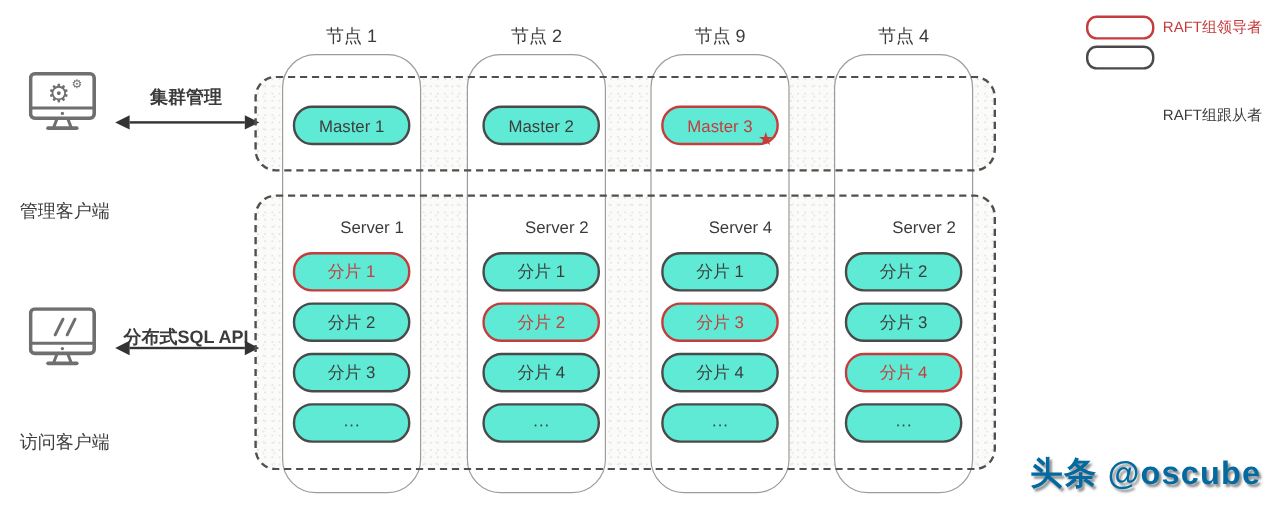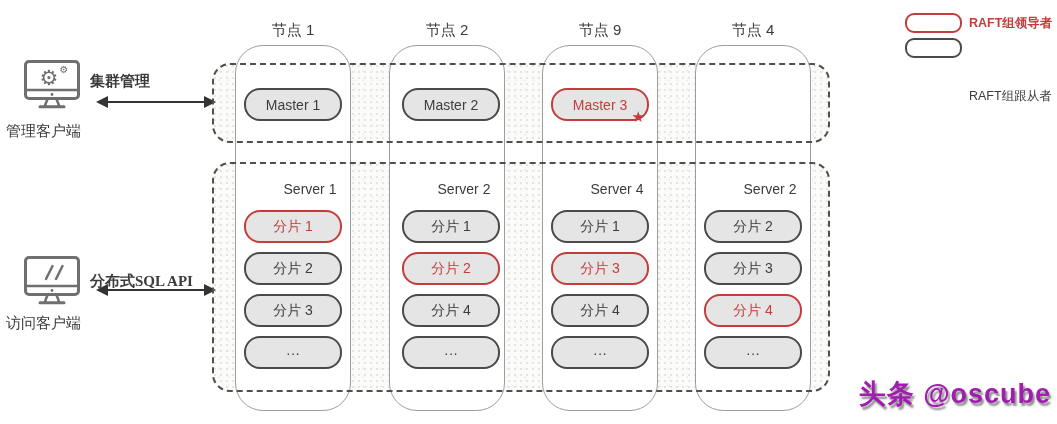--- a/index.html
+++ b/index.html
@@ -34,67 +34,67 @@
     position:absolute;top:9px;width:116px;text-align:center;
     font-size:15px;color:var(--txt);z-index:4;margin-top:12px;
   }
   .server-label{
     position:absolute;top:181px;width:116px;text-align:center;
     font-size:14px;color:var(--txt);z-index:4;padding-left:17px;
   }
   
   .box{
     position:absolute;width:98px;height:33px;box-sizing:border-box;
-    border:2px solid var(--dark);border-radius:16px;background:#e5e5e5;z-index:4;
+    border:2px solid var(--dark);border-radius:16px;background:#5eead4;z-index:4;
     display:flex;align-items:center;justify-content:center;
     font-size:14px;color:#3d3d3d;
   }
   .box.leader{border-color:var(--red);color:var(--red);}
   .bx0{left:244px}.bx1{left:402px}.bx2{left:551px}.bx3{left:704px}
   .master-box{top:88px}
   .r0{top:210px}.r1{top:252px}.r2{top:294px}.r3{top:336px}
   .star{position:absolute;right:2px;bottom:-5px;font-size:15px;line-height:1;color:var(--red);}
   
   .client-icon{position:absolute;left:24px;width:56px;height:52px;z-index:1}
   #mgmt-icon{top:60px}
   #access-icon{top:256px}
   .client-label{
-    position:absolute;left:6px;width:96px;text-align:left;
-    font-size:15px;color:var(--txt);z-index:1;
+    position:absolute;left:6px;width:96px;text-align:center;
+    font-size:15px;color:var(--txt);z-index:1;margin-top:45px;
   }
   #mgmt-label{top:122px}
   #access-label{top:314px}
   
   .arrow{position:absolute;left:96px;width:120px;height:12px;display:flex;align-items:center;z-index:1}
   #arrow1{top:96px}
   #arrow2{top:284px}
   .arrow .line{flex:1;height:2.5px;background:#333;}
   .arrow .head{width:0;height:0;border-top:6px solid transparent;border-bottom:6px solid transparent;}
   .arrow .head.left{border-right:12px solid #333;}
   .arrow .head.right{border-left:12px solid #333;}
   .arrow-label{
-    position:absolute;left:90px;width:130px;text-align:left;
-    font-size:15px;font-weight:600;color:var(--txt);z-index:1;white-space:nowrap;font-family:Liberation Serif, serif;
+    position:absolute;left:90px;width:130px;text-align:center;
+    font-size:15px;font-weight:600;color:var(--txt);z-index:1;white-space:nowrap;
   }
   #arrow1-label{top:72px}
   #arrow2-label{top:272px}
   
   .legend-swatch{
     position:absolute;left:905px;width:57px;height:20px;box-sizing:border-box;
     border:2px solid var(--dark);border-radius:9px;background:#fff;z-index:1;
   }
   #legend-leader-swatch{top:13px;border-color:var(--red);}
   #legend-follower-swatch{top:38px;}
   .legend-label{position:absolute;left:969px;height:20px;line-height:20px;font-size:12.5px;color:var(--txt);z-index:1;white-space:nowrap;}
-  #legend-leader-label{top:13px;color:var(--red);font-weight:bold;}
+  #legend-leader-label{top:13px;color:var(--red);}
   #legend-follower-label{top:38px;margin-top:48px;}
   
   .watermark{
     position:absolute;right:6px;top:376px;font-size:27px;font-weight:700;
-    color:#a21caf;text-shadow:2px 3px 2px #8e8e8e;letter-spacing:1px;z-index:5;
+    color:#0369a1;text-shadow:2px 3px 2px #8e8e8e;letter-spacing:1px;z-index:5;
     white-space:nowrap;
   }
 </style>
 </head>
 <body>
 
 <div class="canvas">
 
   <div class="region" id="master-region"></div>
   <div class="region" id="server-region"></div>

